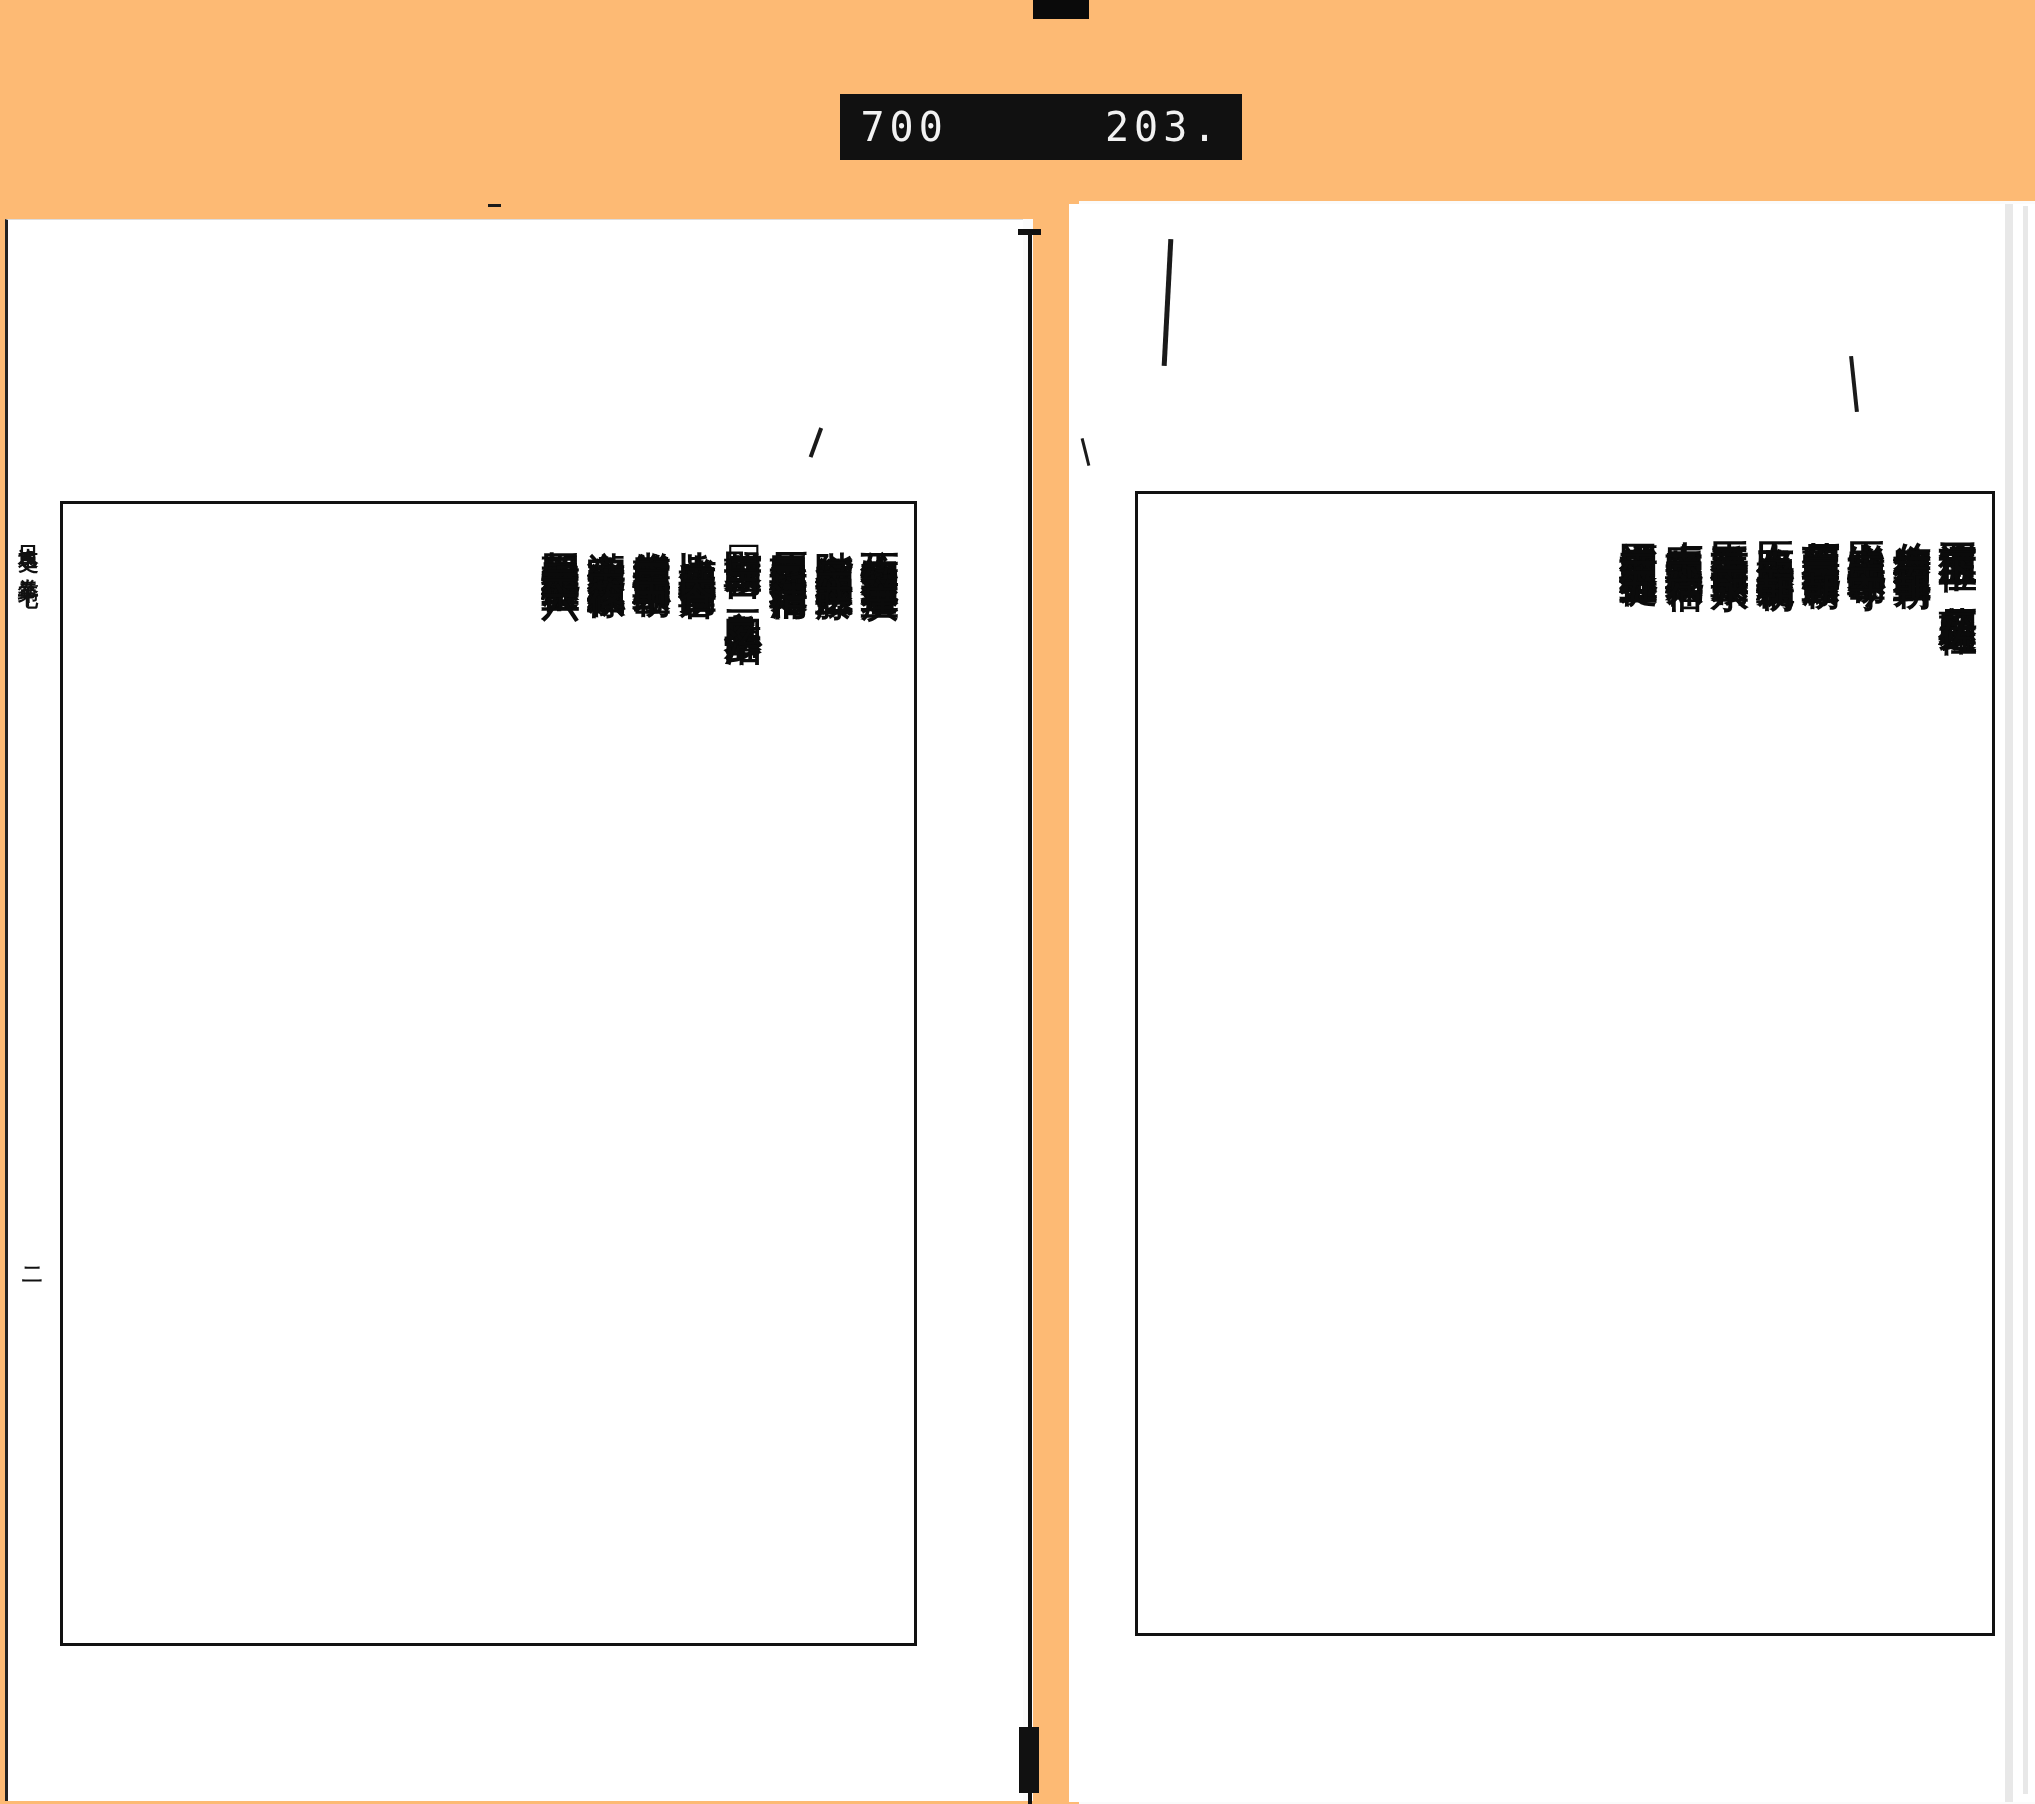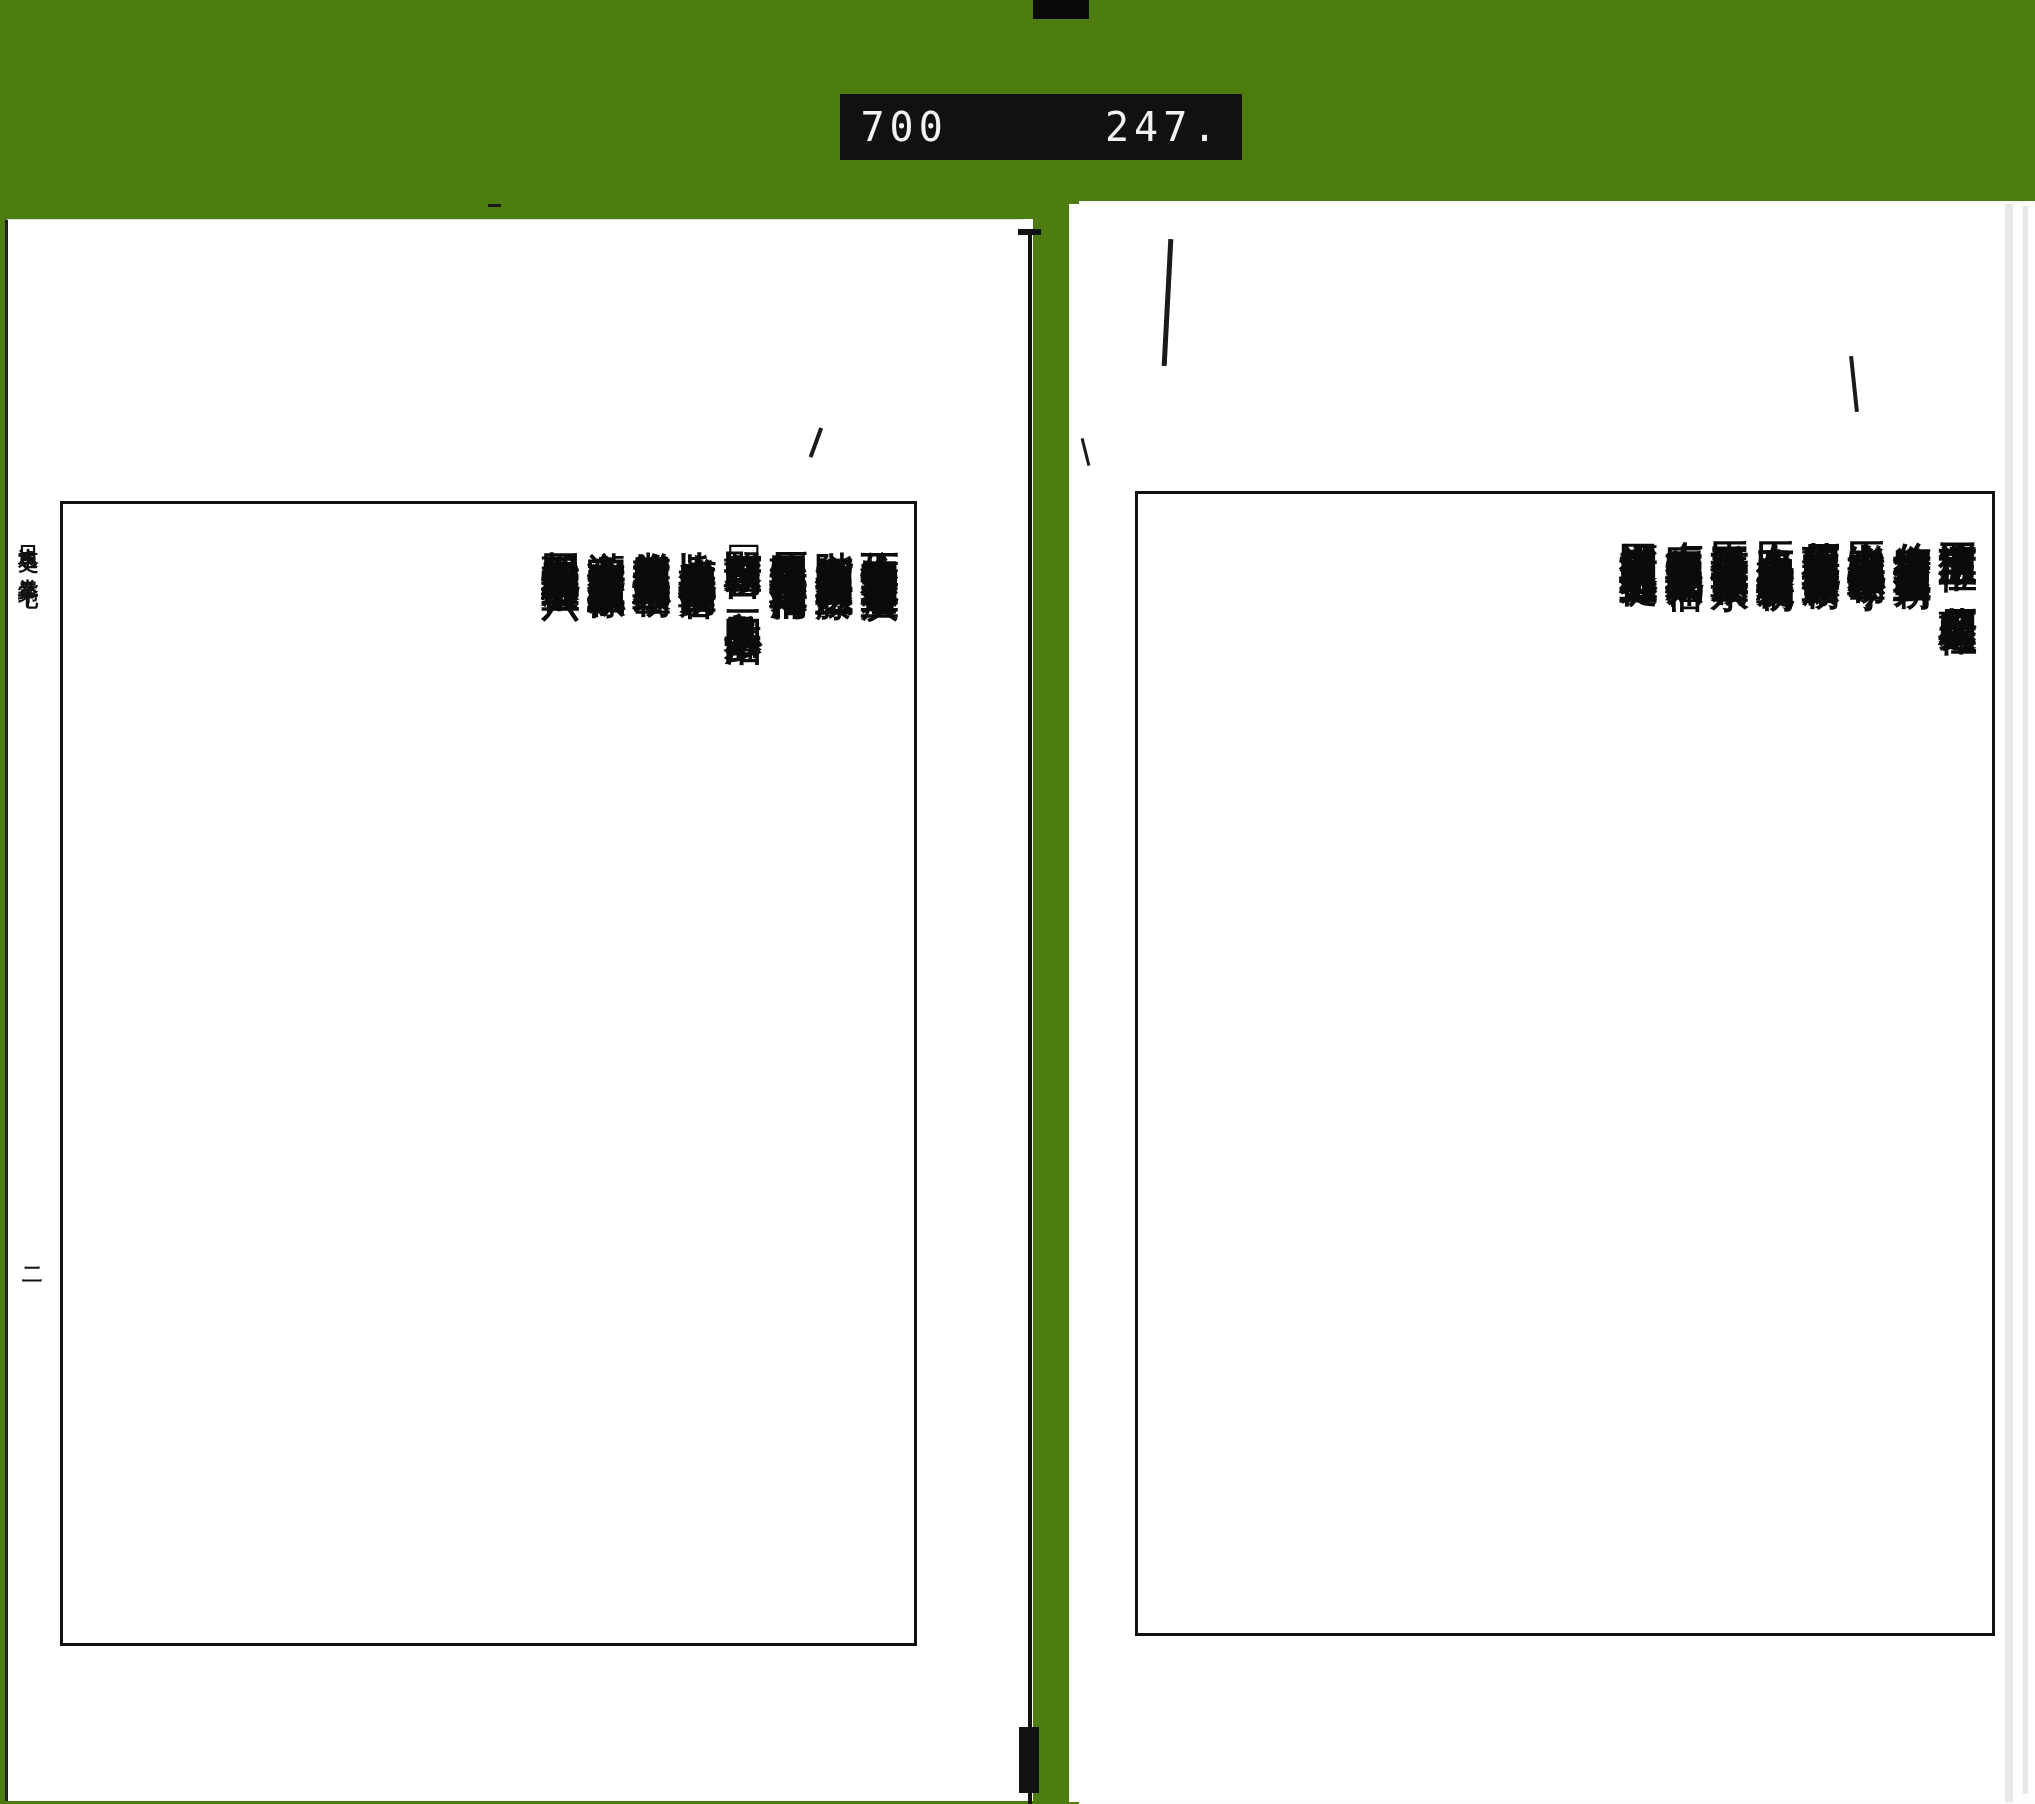--- a/index.html
+++ b/index.html
@@ -13,21 +13,21 @@
     position: relative;
     overflow: hidden;
     font-family: "DejaVu Serif", serif;
   }
 
   
   #scan {
     position: absolute;
     left: 0; top: 0;
     width: 2035px; height: 1805px;
-    background: #4d7c0f;
+    background: #fdba74;
   }
 
   
   .page-field {
     position: absolute;
     background: #fbfbfb;
   }
 
   
   .film-top-bar {
@@ -172,21 +172,21 @@
 </style>
 </head>
 <body>
 
 <div id="scan">
 
   <div class="film-top-bar" style="left:1033px; top:0px; width:56px; height:19.3px;"></div>
 
   <div class="counter-box">
     <span class="counter-digits">700</span>
-    <span class="counter-digits">247.</span>
+    <span class="counter-digits">203.</span>
   </div>
 
   <div class="page-field" style="left:5.1px; top:219px; width:1028px; height:1582px;"></div>
   <div class="page-field" style="left:1079px; top:201px; width:957px; height:1603px;"></div>
 
   <div class="sheet" id="left-sheet"></div>
   <div class="sheet" id="right-sheet"></div>
 
   <div class="gutter-rule" style="left:1028px; top:232px; width:3.6px; height:1572px;"></div>
   <div class="gutter-rule" style="left:1018px; top:229px; width:23.4px; height:6.1px;"></div>

